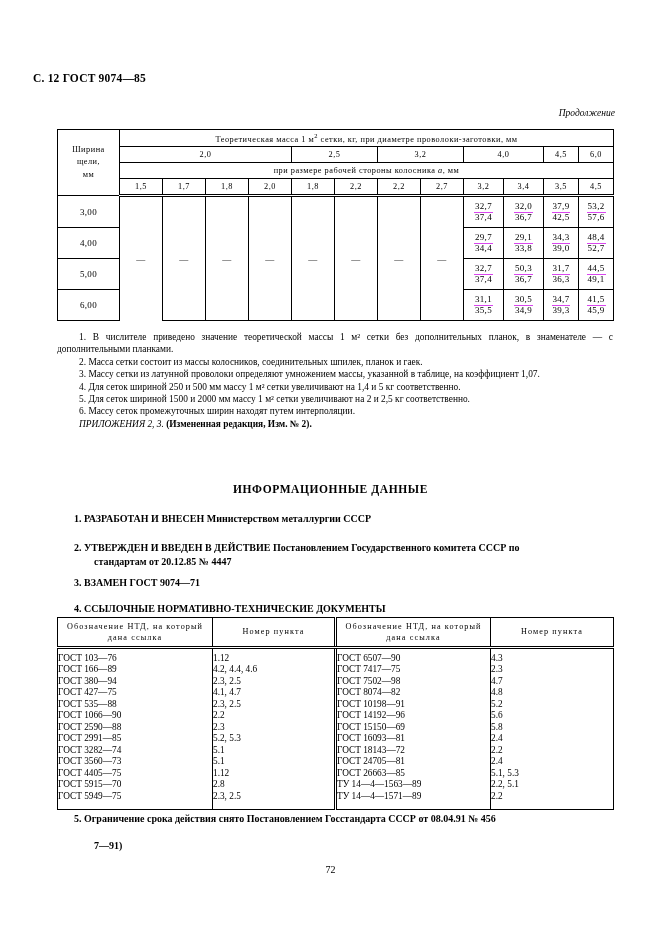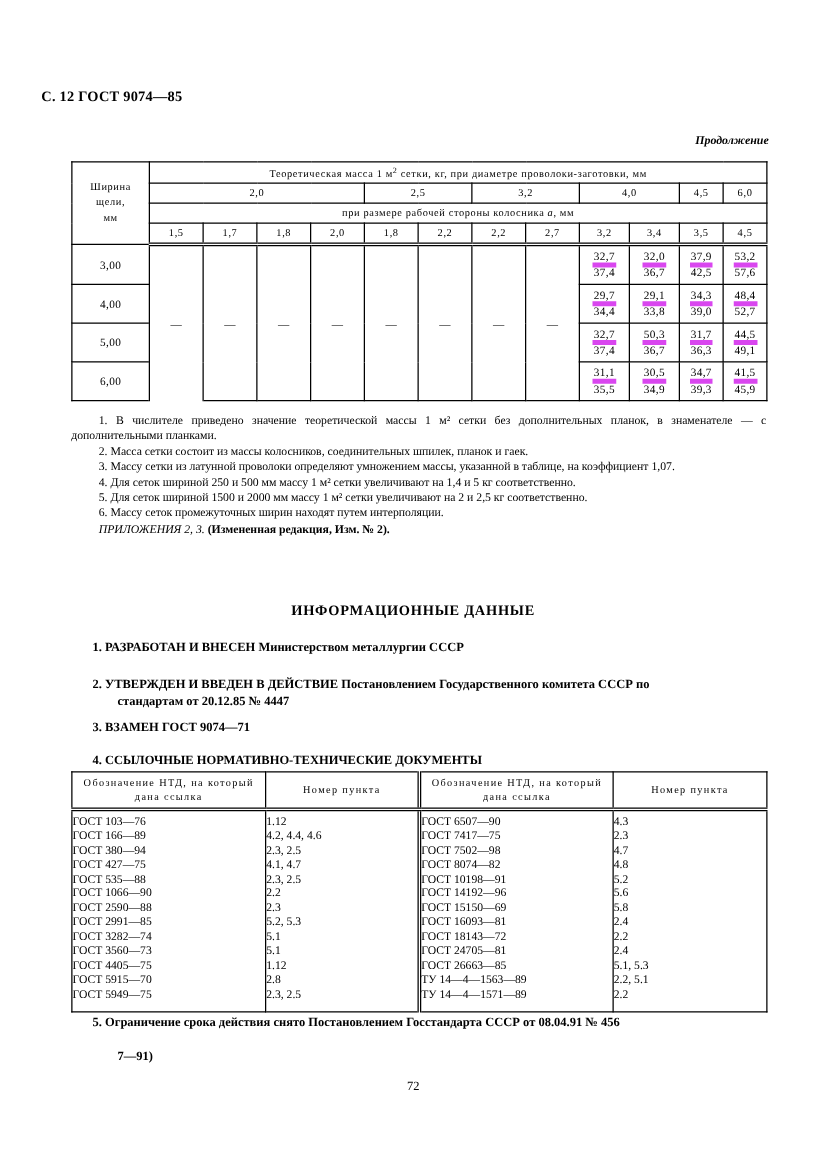--- a/index.html
+++ b/index.html
@@ -30,21 +30,20 @@
     font-size: 11.5px;
     font-weight: bold;
     letter-spacing: 0.2px;
   }
   .continuation {
     position: absolute;
     right: 46px;
     top: 108px;
     font-size: 9.5px;
     font-style: italic;
-    font-weight: bold;
   }
 
   
   .mass-table-wrap {
     position: absolute;
     left: 57px;
     top: 129px;
     width: 556px;
   }
   table.mass {
@@ -74,21 +73,21 @@
   table.mass tbody td {
     height: 30px;
     font-size: 9px;
     letter-spacing: 0.3px;
   }
   .frac {
     display: inline-block;
     line-height: 1.05;
     font-size: 9px;
   }
-  .frac .num { display: block; border-bottom: 4px solid #d946ef; padding: 0 1px; }
+  .frac .num { display: block; border-bottom: 1px solid #d946ef; padding: 0 1px; }
   .frac .den { display: block; padding: 0 1px; }
   .dash { font-size: 11px; }
   .nb-top { border-top: none !important; }
   .nb-bot { border-bottom: none !important; }
 
   
   .notes {
     position: absolute;
     left: 57px;
     top: 331px;

